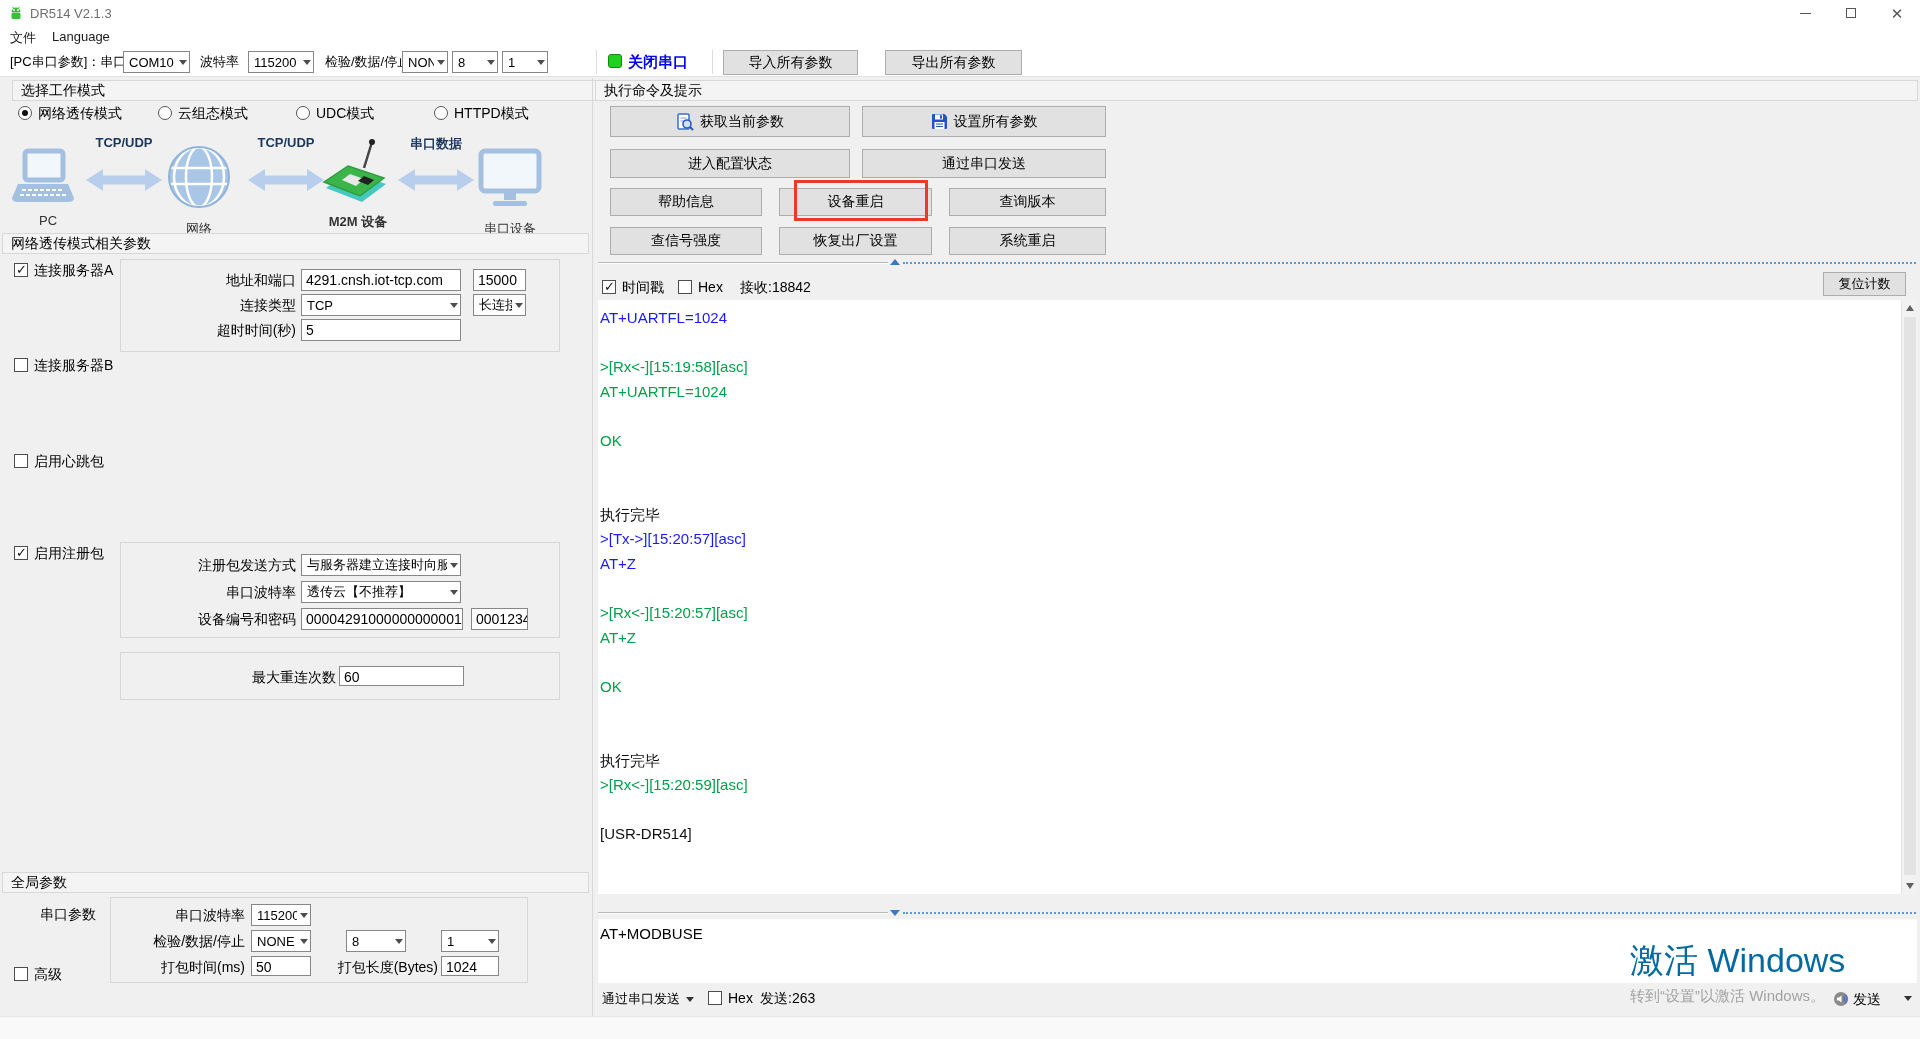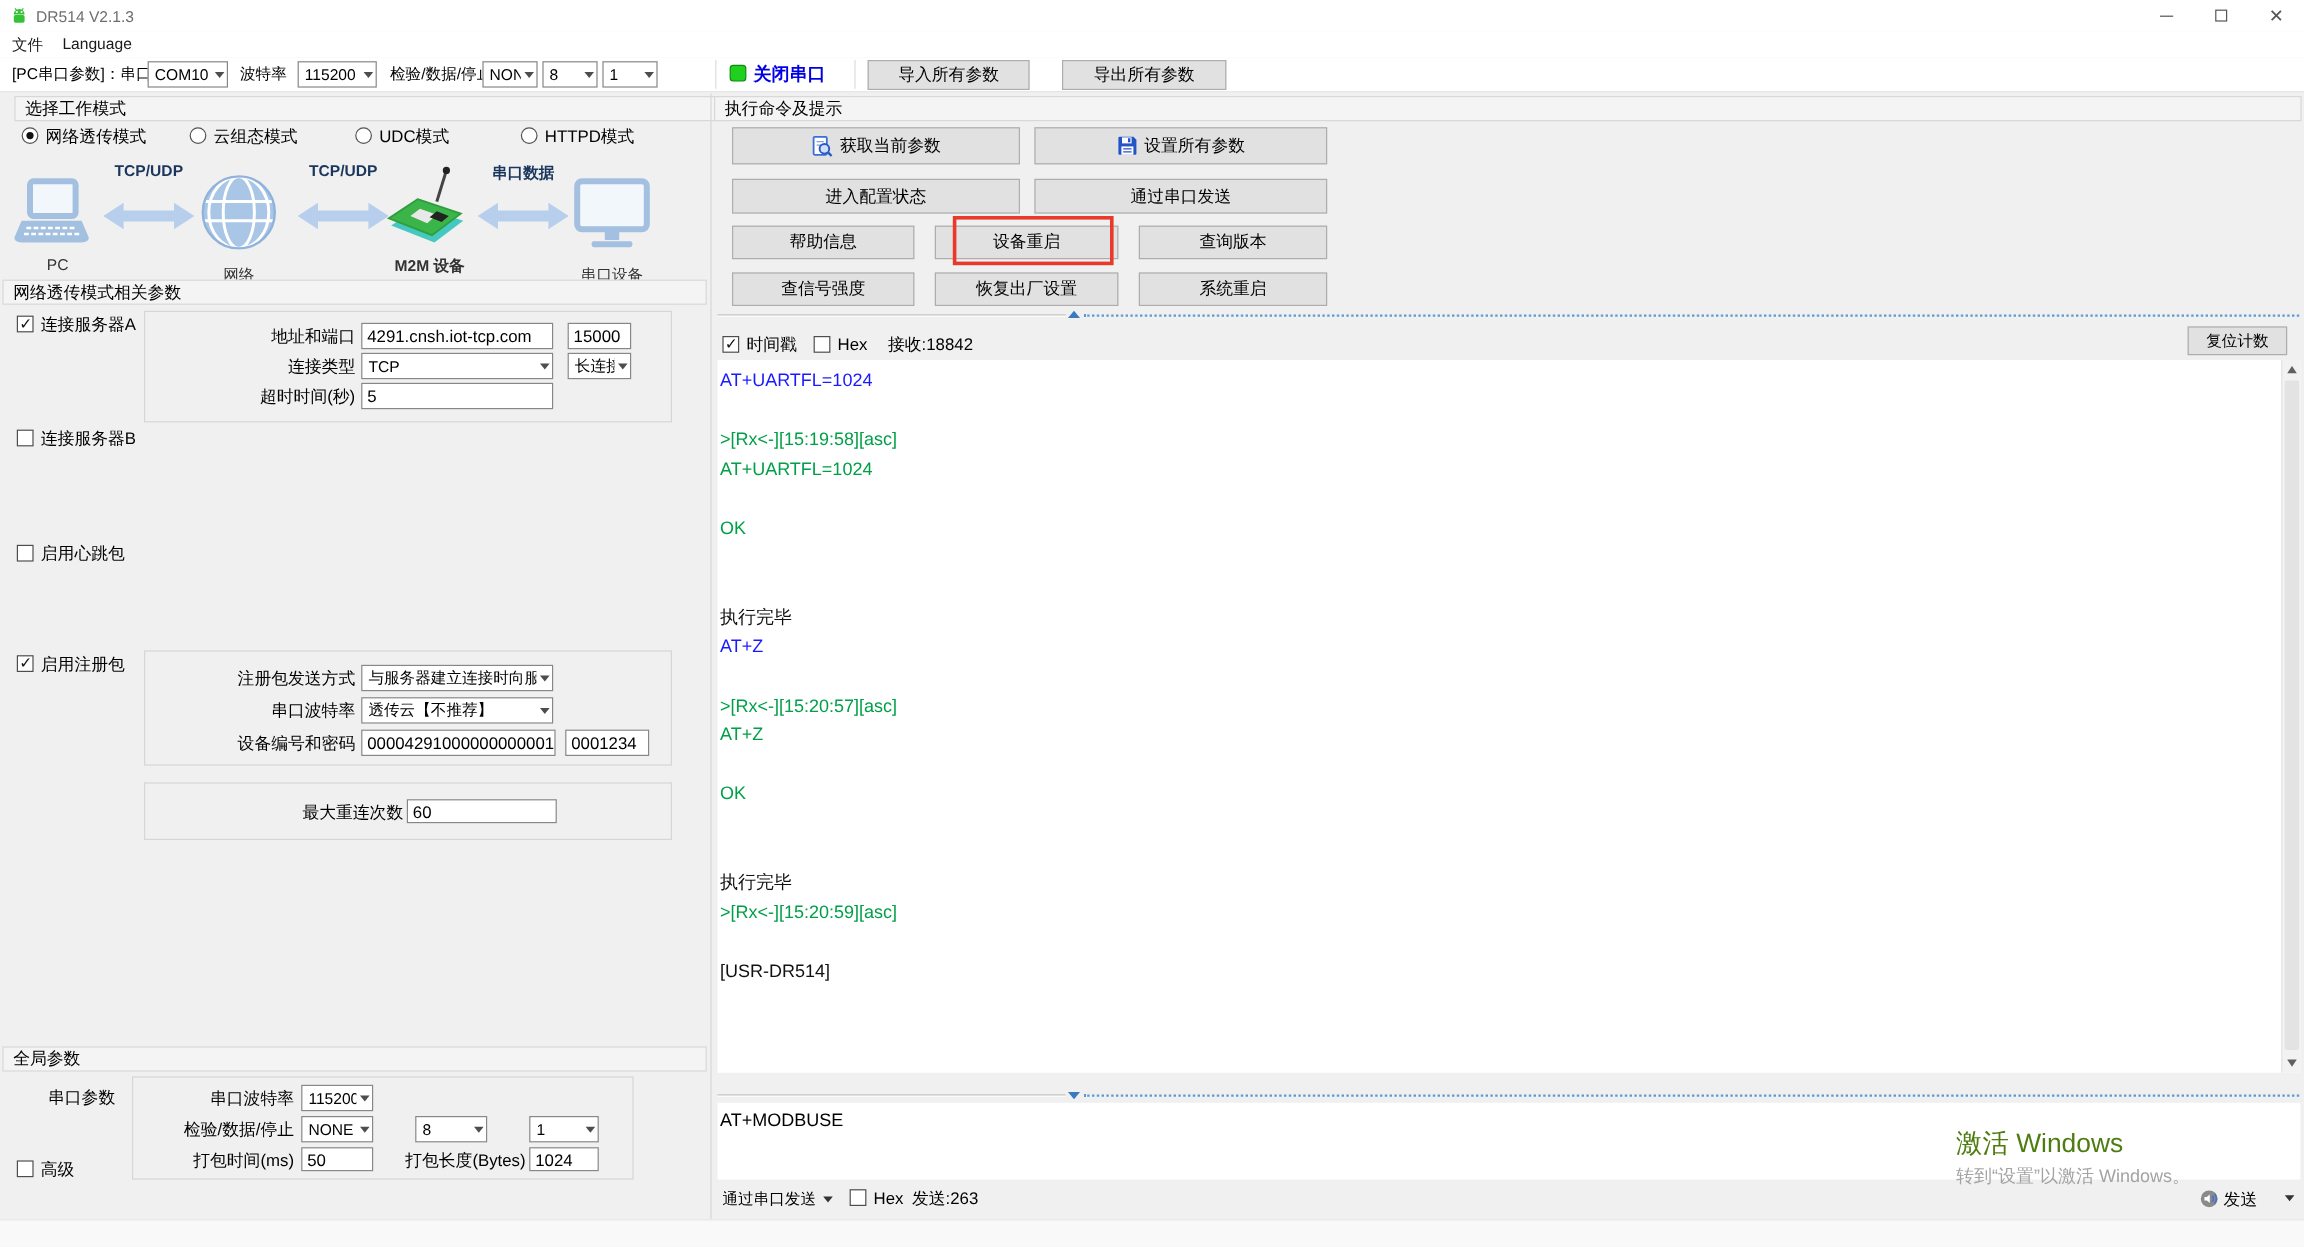--- a/index.html
+++ b/index.html
@@ -52,21 +52,21 @@
   .smark-dn { width:0; height:0; border-left:5px solid transparent; border-right:5px solid transparent; border-top:6px solid #3a7abf; }
   .log-area { background:#fff; }
   .log-line { line-height:24.6px; font-size:15px; white-space:pre; }
   .c-blue { color:#1a1aff; } .c-green { color:#00a048; } .c-black { color:#111; }
   .scrollbar { width:16px; background:#f2f2f2; border-left:1px solid #e4e4e4; }
   .sb-arrow { width:16px; height:16px; display:flex; align-items:center; justify-content:center; }
   .tri-up { width:0; height:0; border-left:4px solid transparent; border-right:4px solid transparent; border-bottom:6px solid #606060; }
   .tri-dn { width:0; height:0; border-left:4px solid transparent; border-right:4px solid transparent; border-top:6px solid #606060; }
   .sb-thumb { position:absolute; left:2px; width:12px; background:#e3e3e3; border-radius:2px; }
   .red-frame { border:3px solid #e8392b; z-index:6; }
-  .watermark1 { font-size:22px; color:#4d7c0f; }
+  .watermark1 { font-size:34px; color:#0369a1; }
   .watermark2 { font-size:15px; color:#a3a3a3; }
   .bottom-strip { background:#f9f9f9; border-top:1px solid #e6e6e6; }
   .btn-ic { display:inline-flex; margin-right:6px; }
 </style>
 </head>
 <body>
 
 <div class="abs titlebar">
   <svg class="abs" style="left:8px;top:5px" width="16" height="16" viewBox="0 0 16 16">
     <path d="M3.5 7 A4.5 4.5 0 0 1 12.5 7 Z" fill="#35c235"></path>
@@ -223,21 +223,21 @@
     <span class="tx">与服务器建立连接时向服务</span>
       <span class="chev"></span>
   </div>
   <div class="abs lbl lbl-r" style="left:42px;top:38px;width:133px">串口波特率</div>
   <div class="abs select" style="left:180px;top:38px;width:160px">
     <span class="tx">透传云【不推荐】</span>
       <span class="chev"></span>
   </div>
   <div class="abs lbl lbl-r" style="left:42px;top:65px;width:133px">设备编号和密码</div>
   <div class="abs input" style="left:180px;top:65px;width:162px">00004291000000000001</div>
-  <div class="abs input" style="left:350px;top:65px;width:70px">0001234</div>
+  <div class="abs input" style="left:350px;top:65px;width:57px">0001234</div>
 </div>
 
 <div class="abs pbox" style="left:108px;top:652px;width:440px;height:48px">
   <div class="abs lbl lbl-r" style="left:80px;top:13px;width:135px">最大重连次数</div>
   <div class="abs input" style="left:218px;top:13px;width:125px;height:20px">60</div>
 </div>
 
 <div class="abs grouphdr" style="left:2px;top:872px;width:587px">全局参数</div>
 <div class="abs lbl" style="left:40px;top:903px">串口参数</div>
 <div class="abs pbox" style="left:98px;top:897px;width:418px;height:86px">
@@ -341,20 +341,21 @@
   <div class="abs" style="left:2px;top:6px;width:1280px">
       <div class="log-line c-blue">AT+UARTFL=1024</div>
       <div class="log-line c-black">&nbsp;</div>
       <div class="log-line c-green">&gt;[Rx&lt;-][15:19:58][asc]</div>
       <div class="log-line c-green">AT+UARTFL=1024</div>
       <div class="log-line c-black">&nbsp;</div>
       <div class="log-line c-green">OK</div>
       <div class="log-line c-black">&nbsp;</div>
       <div class="log-line c-black">&nbsp;</div>
       <div class="log-line c-black">执行完毕</div>
+      <div class="log-line c-blue">&gt;[Tx-&gt;][15:20:57][asc]</div>
       <div class="log-line c-blue">AT+Z</div>
       <div class="log-line c-black">&nbsp;</div>
       <div class="log-line c-green">&gt;[Rx&lt;-][15:20:57][asc]</div>
       <div class="log-line c-green">AT+Z</div>
       <div class="log-line c-black">&nbsp;</div>
       <div class="log-line c-green">OK</div>
       <div class="log-line c-black">&nbsp;</div>
       <div class="log-line c-black">&nbsp;</div>
       <div class="log-line c-black">执行完毕</div>
       <div class="log-line c-green">&gt;[Rx&lt;-][15:20:59][asc]</div>

